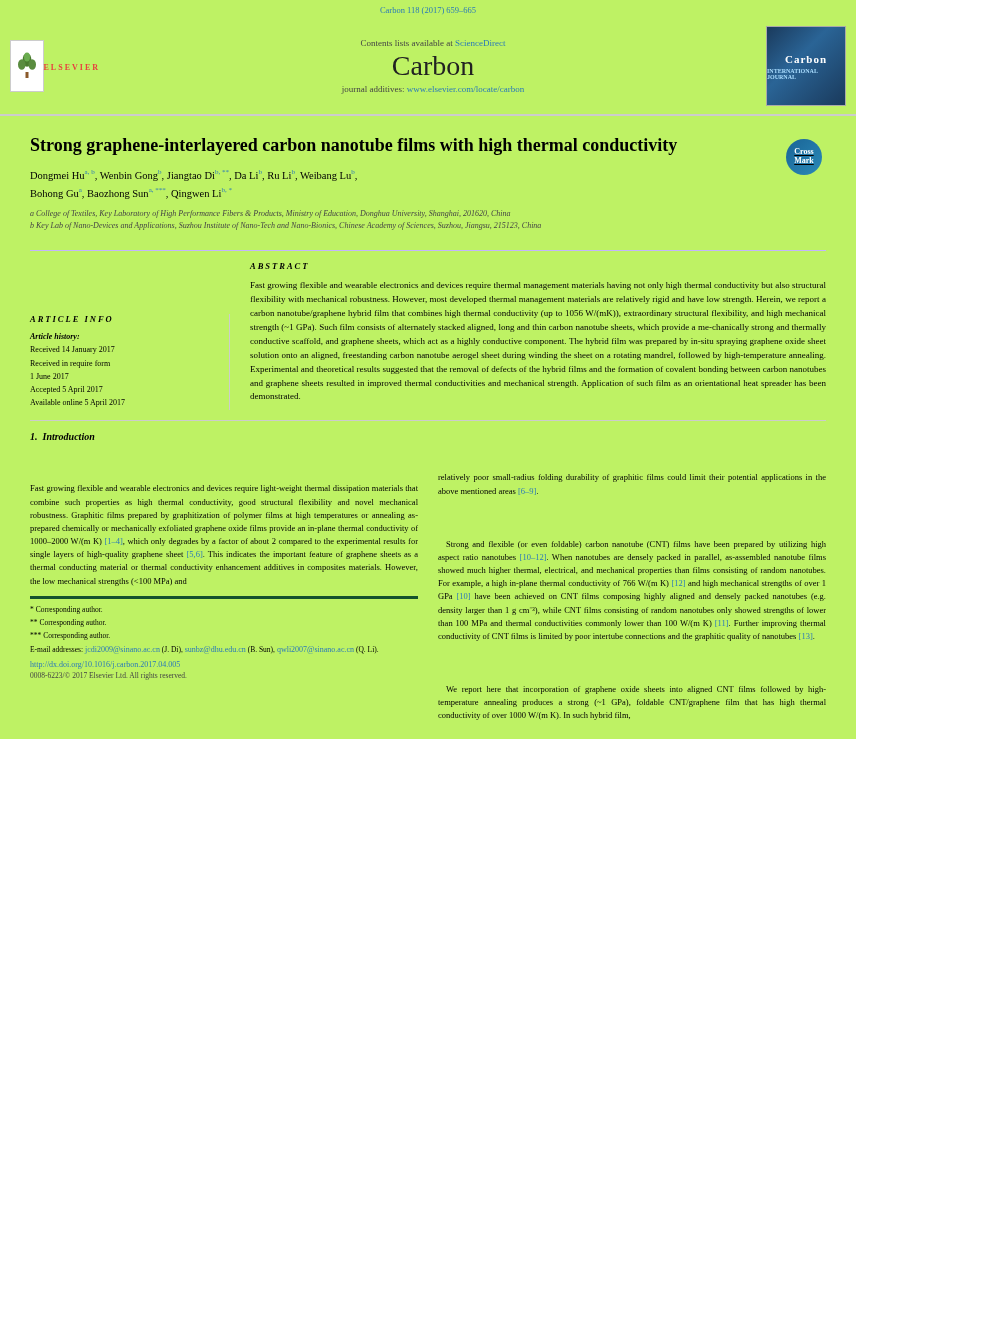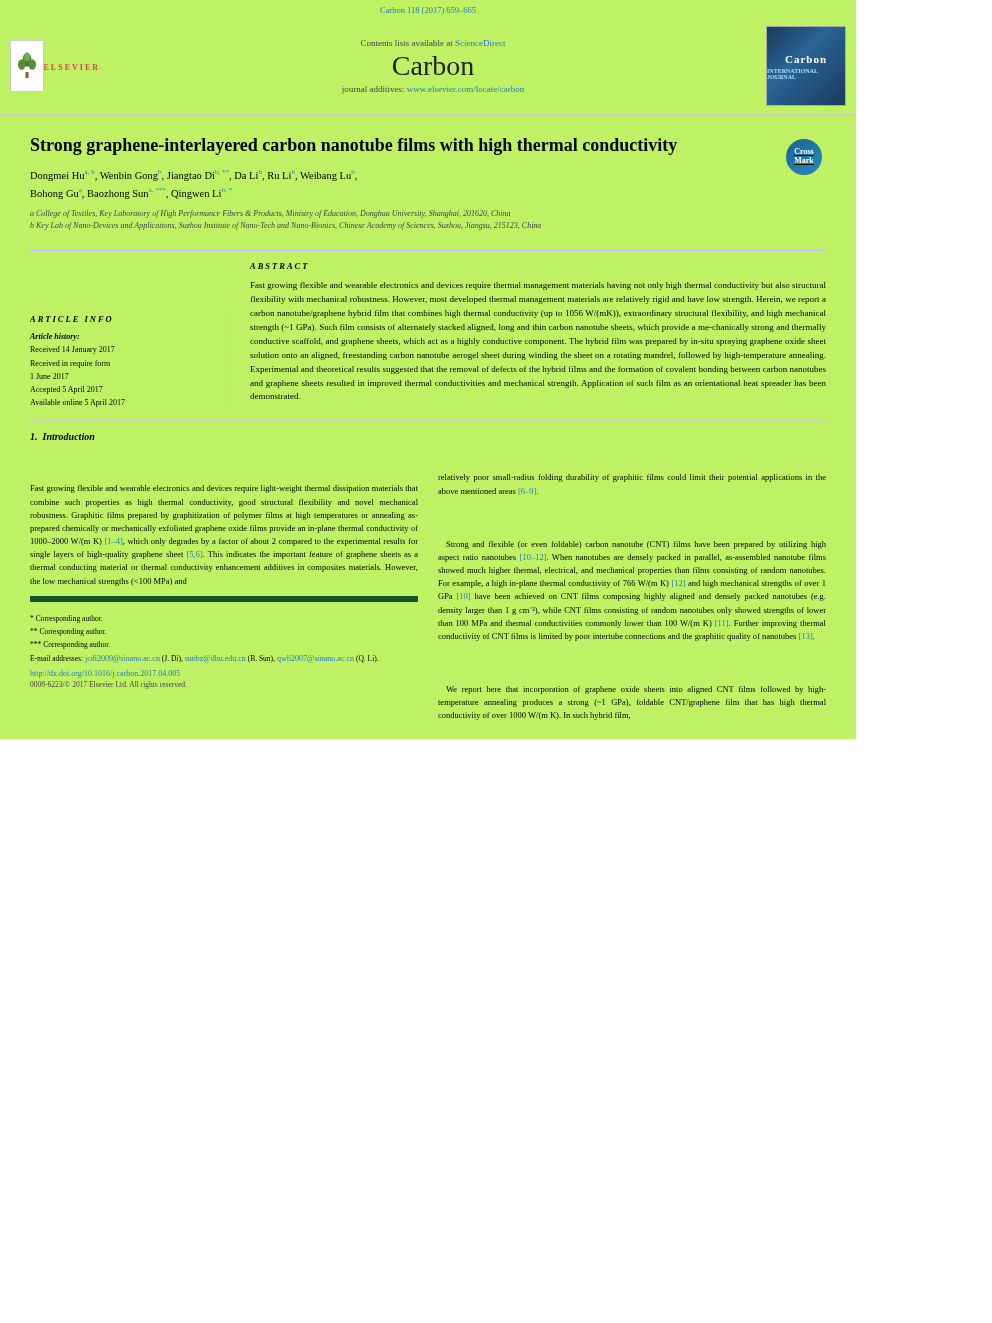--- a/index.html
+++ b/index.html
@@ -232,23 +232,23 @@
     }
     .body-text p:first-child {
       text-indent: 0;
     }
     .ref-link {
       color: #2a7ab8;
       text-decoration: none;
     }
     
     .footnote-section {
-      border-top: 6px solid #14532d;
+      border-top: 3px solid #14532d;
       margin-top: 8px;
-      padding-top: 11px;
+      padding-top: 5px;
     }
     .footnote-text {
       font-size: 7.5px;
       color: #000;
       line-height: 1.5;
       margin-bottom: 2px;
     }
     .footnote-link {
       color: #2a7ab8;
       text-decoration: none;

